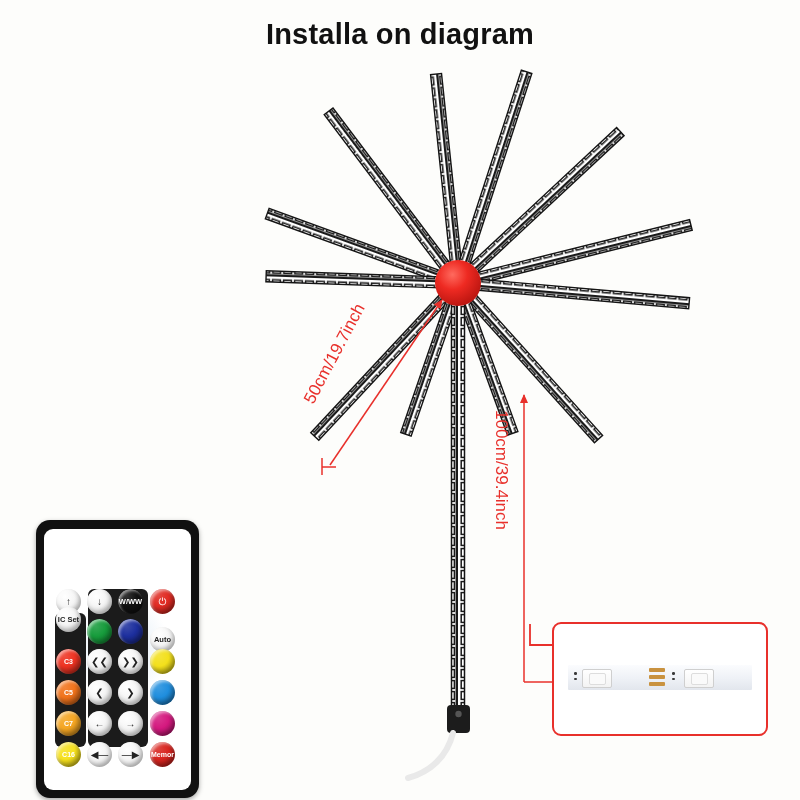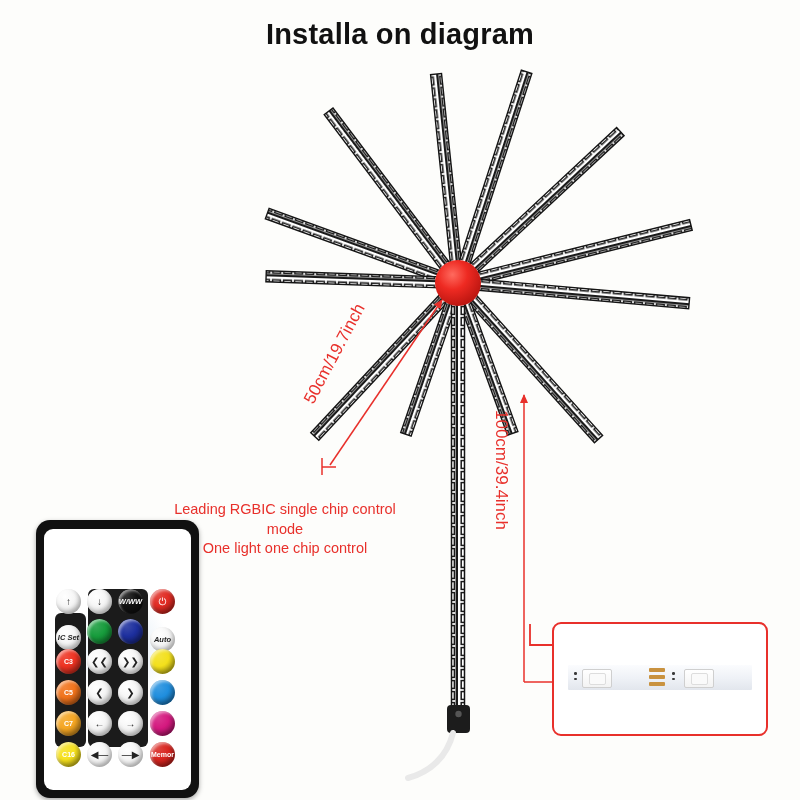--- a/index.html
+++ b/index.html
@@ -78,21 +78,21 @@
     display:flex;align-items:center;justify-content:center;
     font-size:7px;
     font-weight:700;
     color:#222;
     box-shadow:inset -2px -3px 4px rgba(0,0,0,.28), inset 2px 2px 3px rgba(255,255,255,.55);
     overflow:hidden;
     line-height:1;
   }
   .btn.white{background:radial-gradient(circle at 36% 30%, #ffffff 0%, #f2f2f2 55%, #d8d8d8 100%);}
   .btn.ico{font-size:10px;font-weight:400;}
-  .btn.lbl{font-size:7.5px;font-style:italic;}
+  .btn.lbl{font-size:7.5px;}
   .glow{
     position:absolute;left:26px;top:66px;width:100px;height:105px;
     background:radial-gradient(ellipse at center, rgba(190,215,235,.55) 0%, rgba(190,215,235,0) 70%);
     pointer-events:none;
   }
   
   #inset{
     position:absolute;left:552px;top:622px;
     width:212px;height:110px;
     border:2.5px solid #e8302b;
@@ -206,24 +206,20 @@
       <path d="M322 458 L322 475" stroke-width="1.5"></path>
       <path d="M322 467 L336 467" stroke-width="1.5"></path>
 
       <line x1="524" y1="395" x2="524" y2="682" stroke-width="1.5" marker-start="url(#arrow)"></line>
       <path d="M524 682 L552 682" stroke-width="1.5"></path>
     </g>
 
     <path d="M552 645 L530 645 L530 624" stroke="#e8302b" stroke-width="1.8" fill="none"></path>
   </svg>
 
-  <div id="note-block">
-    <div>Leading RGBIC single chip control mode</div>
-    <div>One light one chip control</div>
-  </div>
 
   <div id="lbl-50">50cm/19.7inch</div>
   <div id="lbl-100">100cm/39.4inch</div>
 
   <div id="inset">
     <div id="inset-strip">
       <div class="dots" style="left:6px">
           <b></b>
           <b></b>
         </div>
@@ -253,21 +249,21 @@
             </div>
             <div class="btn white ico" style="left: 32px; top: 20px;">
               <span>↓</span>
             </div>
             <div class="btn lbl" style="left: 63px; top: 20px; background: radial-gradient(circle at 35% 28%, rgba(255, 255, 255, 0.133) 0%, rgb(17, 17, 17) 42%, rgba(0, 0, 0, 0.4) 100%), rgb(17, 17, 17); color: rgb(255, 255, 255);">
               <span>W/WW</span>
             </div>
             <div class="btn ico" style="left: 95px; top: 20px; background: radial-gradient(circle at 35% 28%, rgba(255, 255, 255, 0.133) 0%, rgb(224, 42, 34) 42%, rgba(0, 0, 0, 0.4) 100%), rgb(224, 42, 34); color: rgb(255, 255, 255);">
               <span>⏻</span>
             </div>
-            <div class="btn white lbl" style="left: 1px; top: 56px;">
+            <div class="btn white lbl" style="left: 1px; top: 38px;">
               <span>IC Set</span>
             </div>
             <div class="btn" style="left: 32px; top: 50px; background: radial-gradient(circle at 35% 28%, rgba(255, 255, 255, 0.133) 0%, rgb(23, 156, 60) 42%, rgba(0, 0, 0, 0.4) 100%), rgb(23, 156, 60); color: rgb(255, 255, 255);"></div>
             <div class="btn" style="left: 63px; top: 50px; background: radial-gradient(circle at 35% 28%, rgba(255, 255, 255, 0.133) 0%, rgb(29, 47, 158) 42%, rgba(0, 0, 0, 0.4) 100%), rgb(29, 47, 158); color: rgb(255, 255, 255);"></div>
             <div class="btn white lbl" style="left: 95px; top: 58px;">
               <span>Auto</span>
             </div>
             <div class="btn" style="left: 1px; top: 80px; background: radial-gradient(circle at 35% 28%, rgba(255, 255, 255, 0.133) 0%, rgb(238, 51, 34) 42%, rgba(0, 0, 0, 0.4) 100%), rgb(238, 51, 34); color: rgb(255, 255, 255);">
               <span>C3</span>
             </div>

